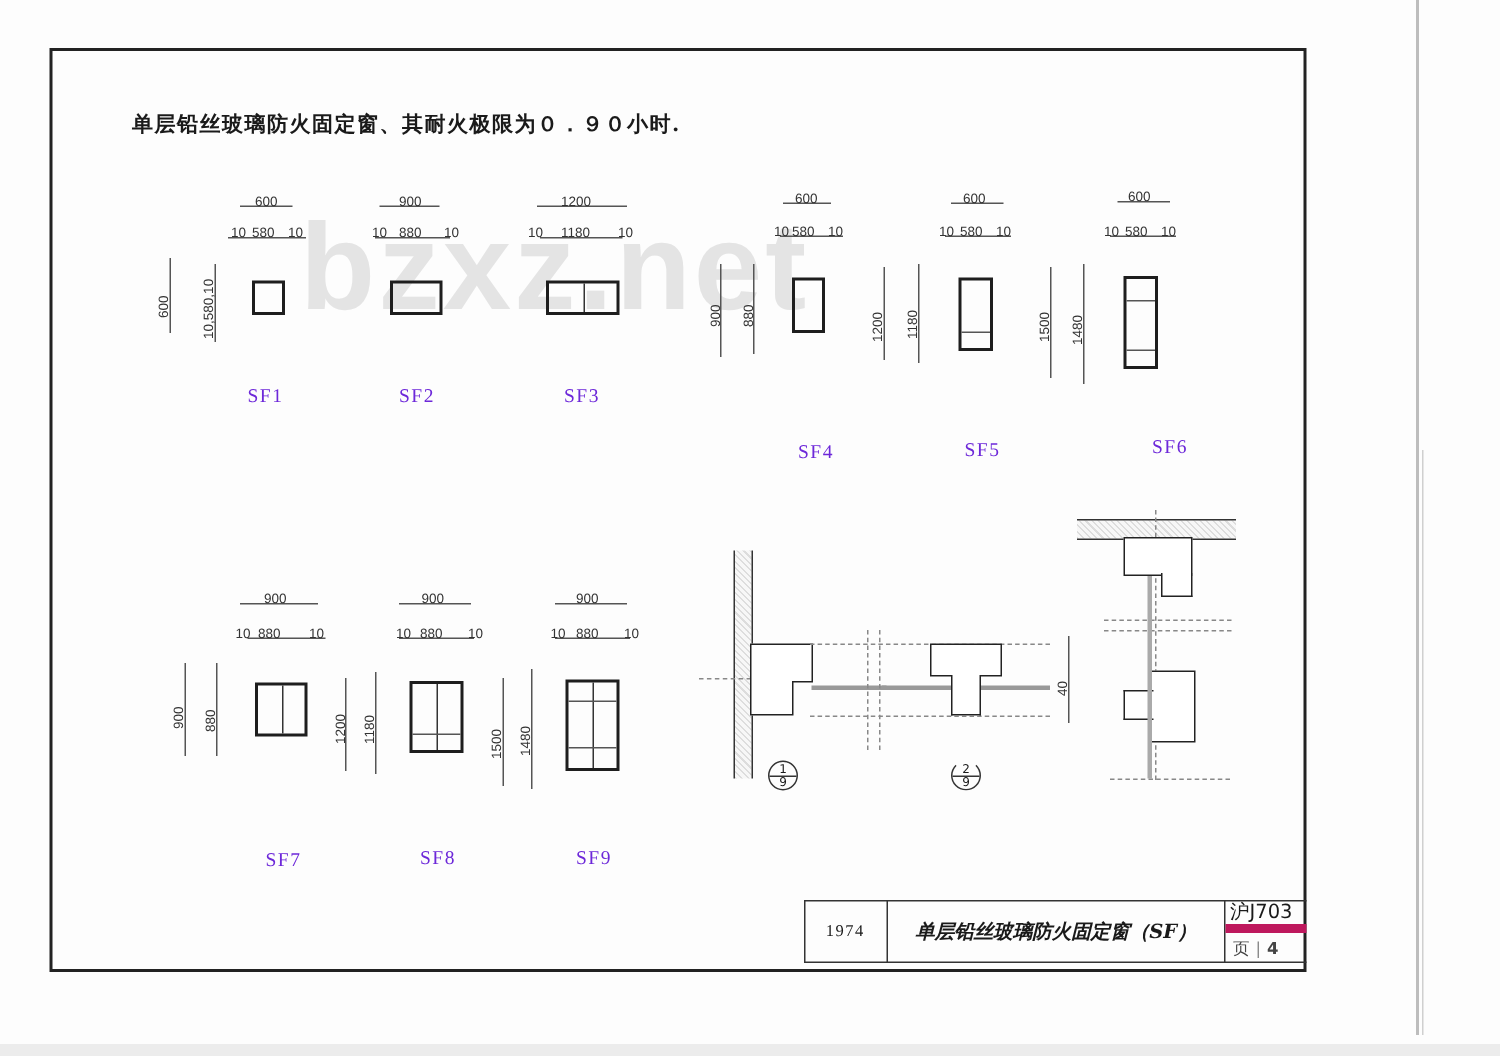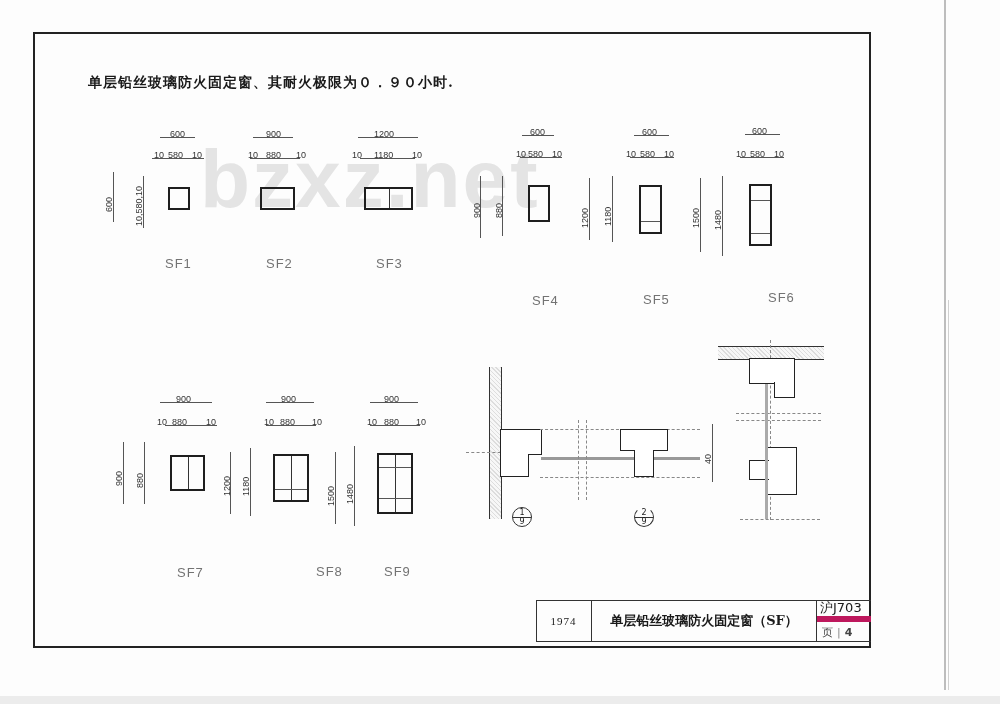--- a/index.html
+++ b/index.html
@@ -27,26 +27,26 @@
     white-space: nowrap;
   }
   .dim { font-size: 9px; color: #333; font-family: "Liberation Sans", sans-serif; white-space: nowrap; }
   .vdim { font-size: 9px; color: #333; font-family: "Liberation Sans", sans-serif; white-space: nowrap;
           transform: rotate(-90deg); transform-origin: left top; }
   .hline { height: 1px; background: #555; }
   .vline { width: 1px; background: #555; }
   .win { border: 2px solid #1e1e1e; box-sizing: border-box; background: transparent; }
   .pane-v { position: absolute; top: 0; bottom: 0; width: 1px; background: #333; }
   .pane-h { position: absolute; left: 0; right: 0; height: 1px; background: #555; }
-  .label { font-size: 13px; color: #737373; font-family: Liberation Sans, sans-serif; letter-spacing: 1px; white-space: nowrap; }
+  .label { font-size: 13px; color: #6d28d9; font-family: Liberation Serif, serif; letter-spacing: 1px; white-space: nowrap; }
   .titleblock { left: 536px; top: 600px; width: 335px; height: 42px; border: 1px solid #333; border-right: none; box-sizing: border-box; }
   .tb-year { left: 536px; top: 600px; width: 56px; height: 42px; border-right: 1px solid #333; box-sizing: border-box;
              font-size: 11px; font-family: "Liberation Serif", serif; display: flex; align-items: center; justify-content: center; letter-spacing: 1px; }
   .tb-title { left: 592px; top: 600px; width: 225px; height: 42px; border-right: 1px solid #333; box-sizing: border-box;
-              font-size: 13px; font-weight: bold; display: flex; align-items: center; justify-content: center; font-family: "DejaVu Serif", serif; white-space: nowrap; }
+              font-size: 13px; font-weight: bold; display: flex; align-items: center; justify-content: center; font-family: "DejaVu Serif", serif; white-space: nowrap; font-style: italic; }
   .tb-code { left: 817px; top: 600px; width: 54px; height: 22px; border-bottom: 6px solid #be185d; box-sizing: border-box;
              font-size: 13px; display: flex; align-items: center; padding-left: 3px; white-space: nowrap; }
   .tb-page { left: 817px; top: 622px; width: 54px; height: 20px; font-size: 11px; display: flex; align-items: center; padding-left: 5px; white-space: nowrap; color: #444; }
   .sec-mark { width: 20px; height: 20px; border: 1px solid #333; border-radius: 50%; box-sizing: border-box;
               font-size: 8px; display: flex; flex-direction: column; align-items: center; justify-content: center; line-height: 8px; }
   .sec-mark .bar { width: 100%; height: 1px; background: #333; }
   .wall { background: repeating-linear-gradient(45deg, #ddd 0 1px, #f7f7f7 1px 3px); }
   .profile { border: 1.5px solid #222; box-sizing: border-box; background: #fff; }
   .dashed-h { height: 0; border-top: 1px dashed #888; }
   .dashed-v { width: 0; border-left: 1px dashed #888; }
@@ -178,21 +178,21 @@
   <div class="abs dim" style="left:280px;top:417px;">880</div>
   <div class="abs dim" style="left:312px;top:417px;">10</div>
   <div class="abs vline" style="left:230px;top:452px;height:62px;"></div>
   <div class="abs vdim" style="left:222px;top:496px;">1200</div>
   <div class="abs vline" style="left:250px;top:448px;height:68px;"></div>
   <div class="abs vdim" style="left:241px;top:496px;">1180</div>
   <div class="abs win" style="left:273px;top:454px;width:36px;height:48px;">
     <div class="pane-v" style="left:16px;"></div>
     <div class="pane-h" style="top:33px;"></div>
   </div>
-  <div class="abs label" style="left:280px;top:564px;margin-left:36px;">SF8</div>
+  <div class="abs label" style="left:280px;top:564px;">SF8</div>
 </div>
 
 <div>
   <div class="abs hline" style="left:370px;top:402px;width:48px;"></div>
   <div class="abs dim" style="left:384px;top:394px;">900</div>
   <div class="abs hline" style="left:370px;top:425px;width:50px;"></div>
   <div class="abs dim" style="left:367px;top:417px;">10</div>
   <div class="abs dim" style="left:384px;top:417px;">880</div>
   <div class="abs dim" style="left:416px;top:417px;">10</div>
   <div class="abs vline" style="left:335px;top:452px;height:72px;"></div>

